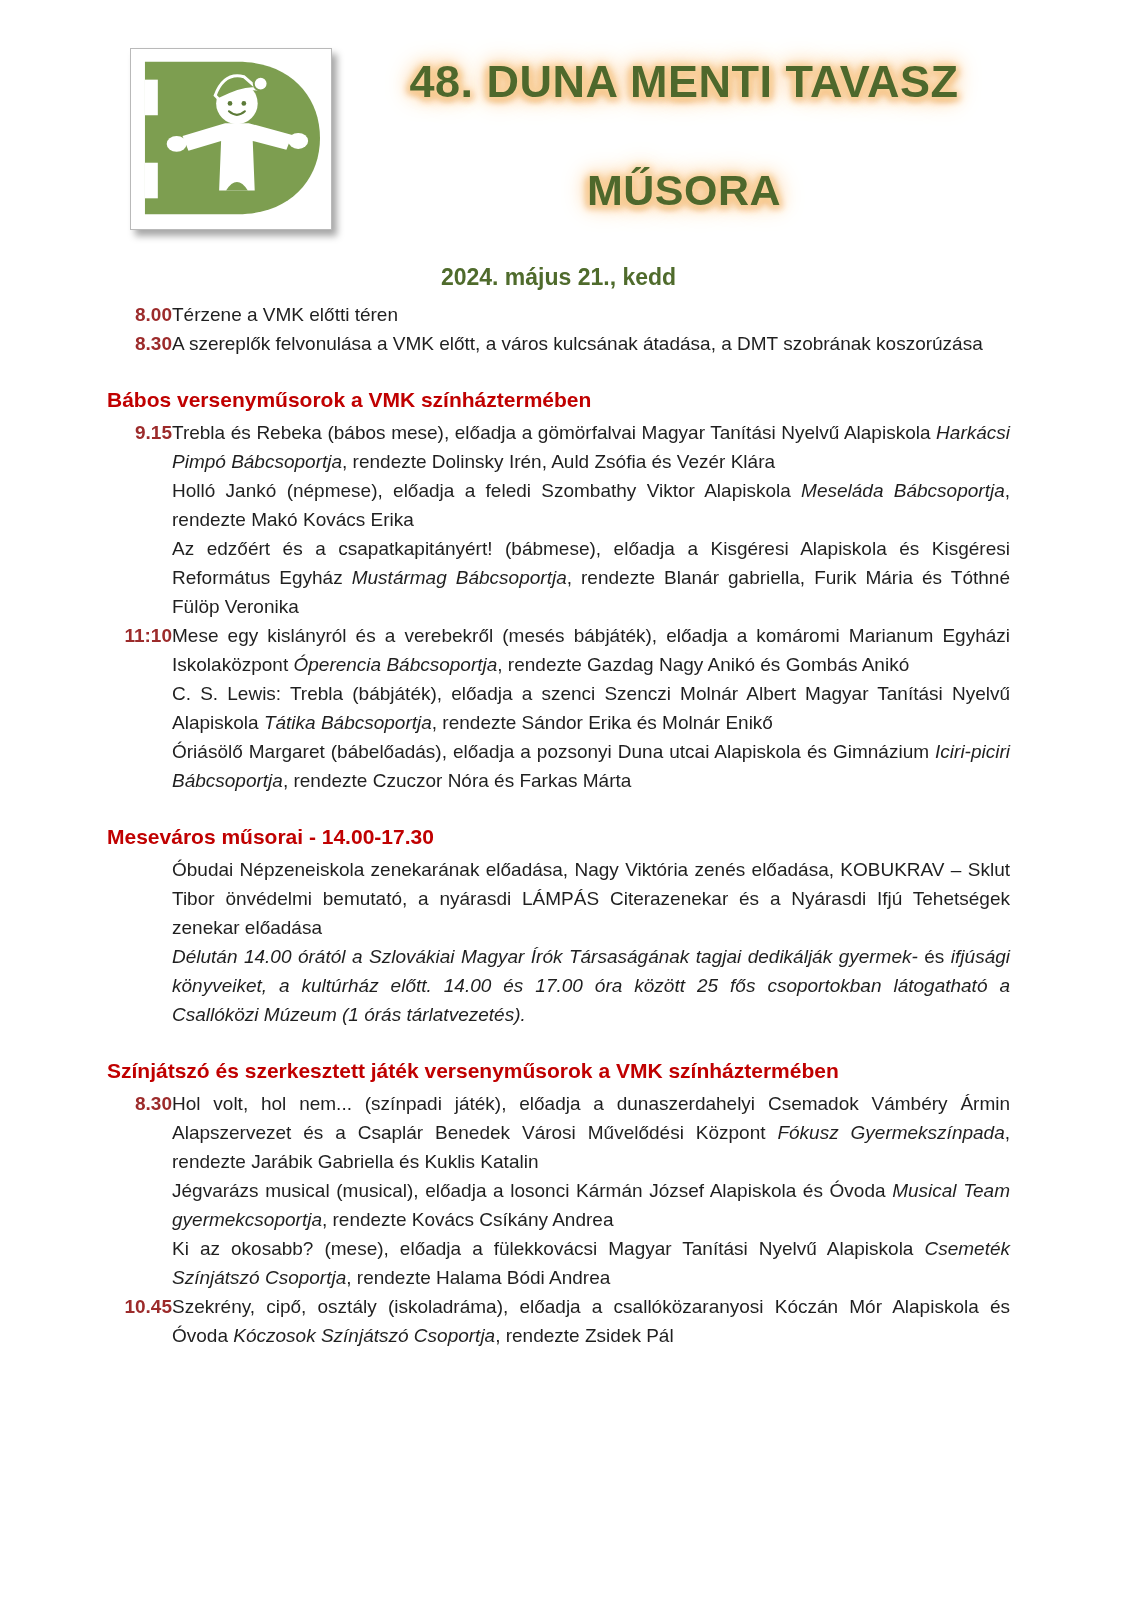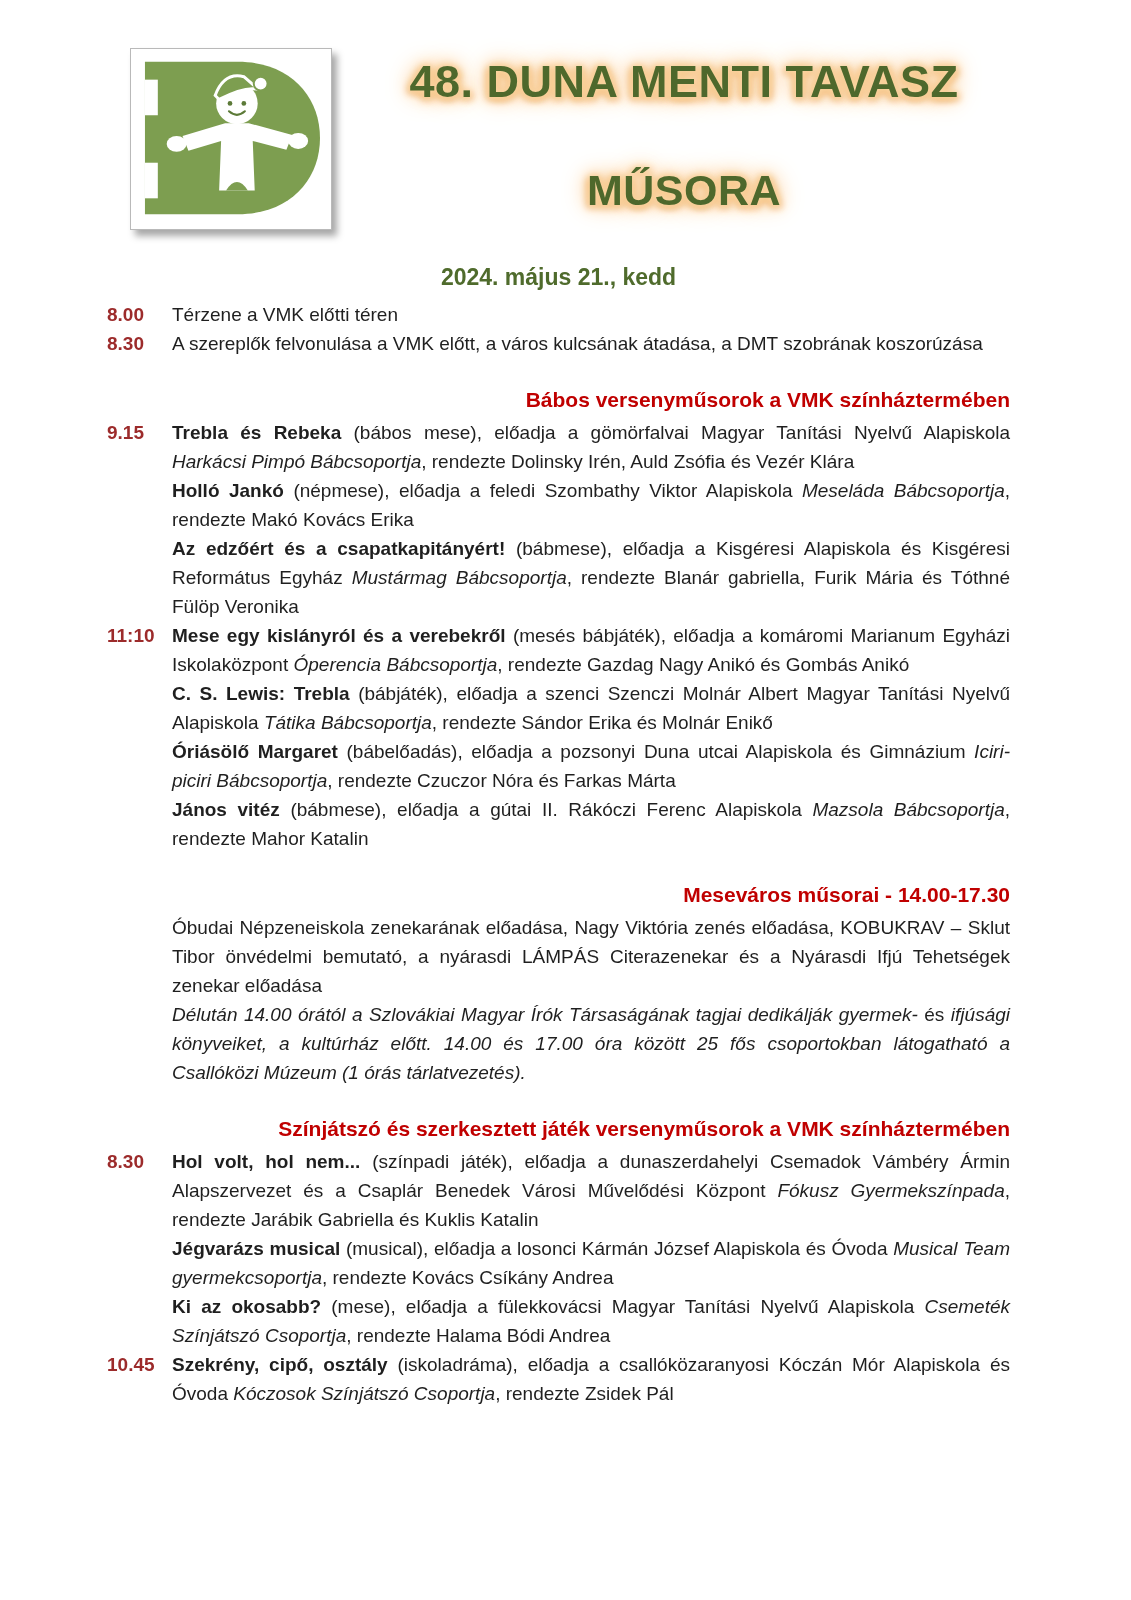--- a/index.html
+++ b/index.html
@@ -65,35 +65,35 @@
     line-height: 30px;
     text-align: center;
   }
   .program .date-heading:not(:first-child) { margin-top: 52px; }
   .section-heading {
     font-size: 21px;
     font-weight: 700;
     color: #c00000;
     margin: 27px 0 3px 0;
     line-height: 30px;
-    text-align: right;
   }
   .entry-row { display: flex; }
   .entry-time {
     flex: none;
     width: 65px;
     font-weight: 700;
     color: #9c2b2b;
+    text-align: right;
   }
   .entry-text {
     flex: 1;
     text-align: justify;
   }
   .seg-n { font-weight: 400; font-style: normal; }
-  .seg-b { font-weight: 700; font-style: normal; }
+  .seg-b { font-weight: 400; font-style: normal; }
   .seg-i { font-weight: 400; font-style: italic; }
 </style>
 </head>
 <body>
 
 <div class="page">
 
   <header class="header">
     <div class="logo-card">
       <svg viewBox="0 0 200 180" width="198" height="178">
@@ -154,24 +154,20 @@
         <div class="entry-text"><span class="seg-b">Mese egy kislányról és a verebekről </span><span class="seg-n">(mesés bábjáték), előadja a komáromi Marianum Egyházi Iskolaközpont </span><span class="seg-i">Óperencia Bábcsoportja</span><span class="seg-n">, rendezte Gazdag Nagy Anikó és Gombás Anikó</span></div>
       </div>
       <div class="entry-row">
         <div class="entry-time"></div>
         <div class="entry-text"><span class="seg-b">C. S. Lewis: Trebla </span><span class="seg-n">(bábjáték), előadja a szenci Szenczi Molnár Albert Magyar Tanítási Nyelvű Alapiskola </span><span class="seg-i">Tátika Bábcsoportja</span><span class="seg-n">, rendezte Sándor Erika és Molnár Enikő</span></div>
       </div>
       <div class="entry-row">
         <div class="entry-time"></div>
         <div class="entry-text"><span class="seg-b">Óriásölő Margaret </span><span class="seg-n">(bábelőadás), előadja a pozsonyi Duna utcai Alapiskola és Gimnázium </span><span class="seg-i">Iciri-piciri Bábcsoportja</span><span class="seg-n">, rendezte Czuczor Nóra és Farkas Márta</span></div>
       </div>
-      <div class="entry-row">
-        <div class="entry-time"></div>
-        <div class="entry-text"><span class="seg-b">János vitéz </span><span class="seg-n">(bábmese), előadja a gútai II. Rákóczi Ferenc Alapiskola </span><span class="seg-i">Mazsola Bábcsoportja</span><span class="seg-n">, rendezte Mahor Katalin</span></div>
-      </div>
       <div class="section-heading">Meseváros műsorai - 14.00-17.30</div>
       <div class="entry-row">
         <div class="entry-time"></div>
         <div class="entry-text"><span class="seg-n">Óbudai Népzeneiskola zenekarának előadása, Nagy Viktória zenés előadása, KOBUKRAV – Sklut Tibor önvédelmi bemutató, a nyárasdi LÁMPÁS Citerazenekar és a Nyárasdi Ifjú Tehetségek zenekar előadása</span></div>
       </div>
       <div class="entry-row">
         <div class="entry-time"></div>
         <div class="entry-text"><span class="seg-i">Délután 14.00 órától a Szlovákiai Magyar Írók Társaságának tagjai dedikálják gyermek-</span><span class="seg-n"> és </span><span class="seg-i">ifjúsági könyveiket, a kultúrház előtt. 14.00 és 17.00 óra között 25 fős csoportokban látogatható a Csallóközi Múzeum (1 órás tárlatvezetés).</span></div>
       </div>
       <div class="section-heading">Színjátszó és szerkesztett játék versenyműsorok a VMK színháztermében</div>

